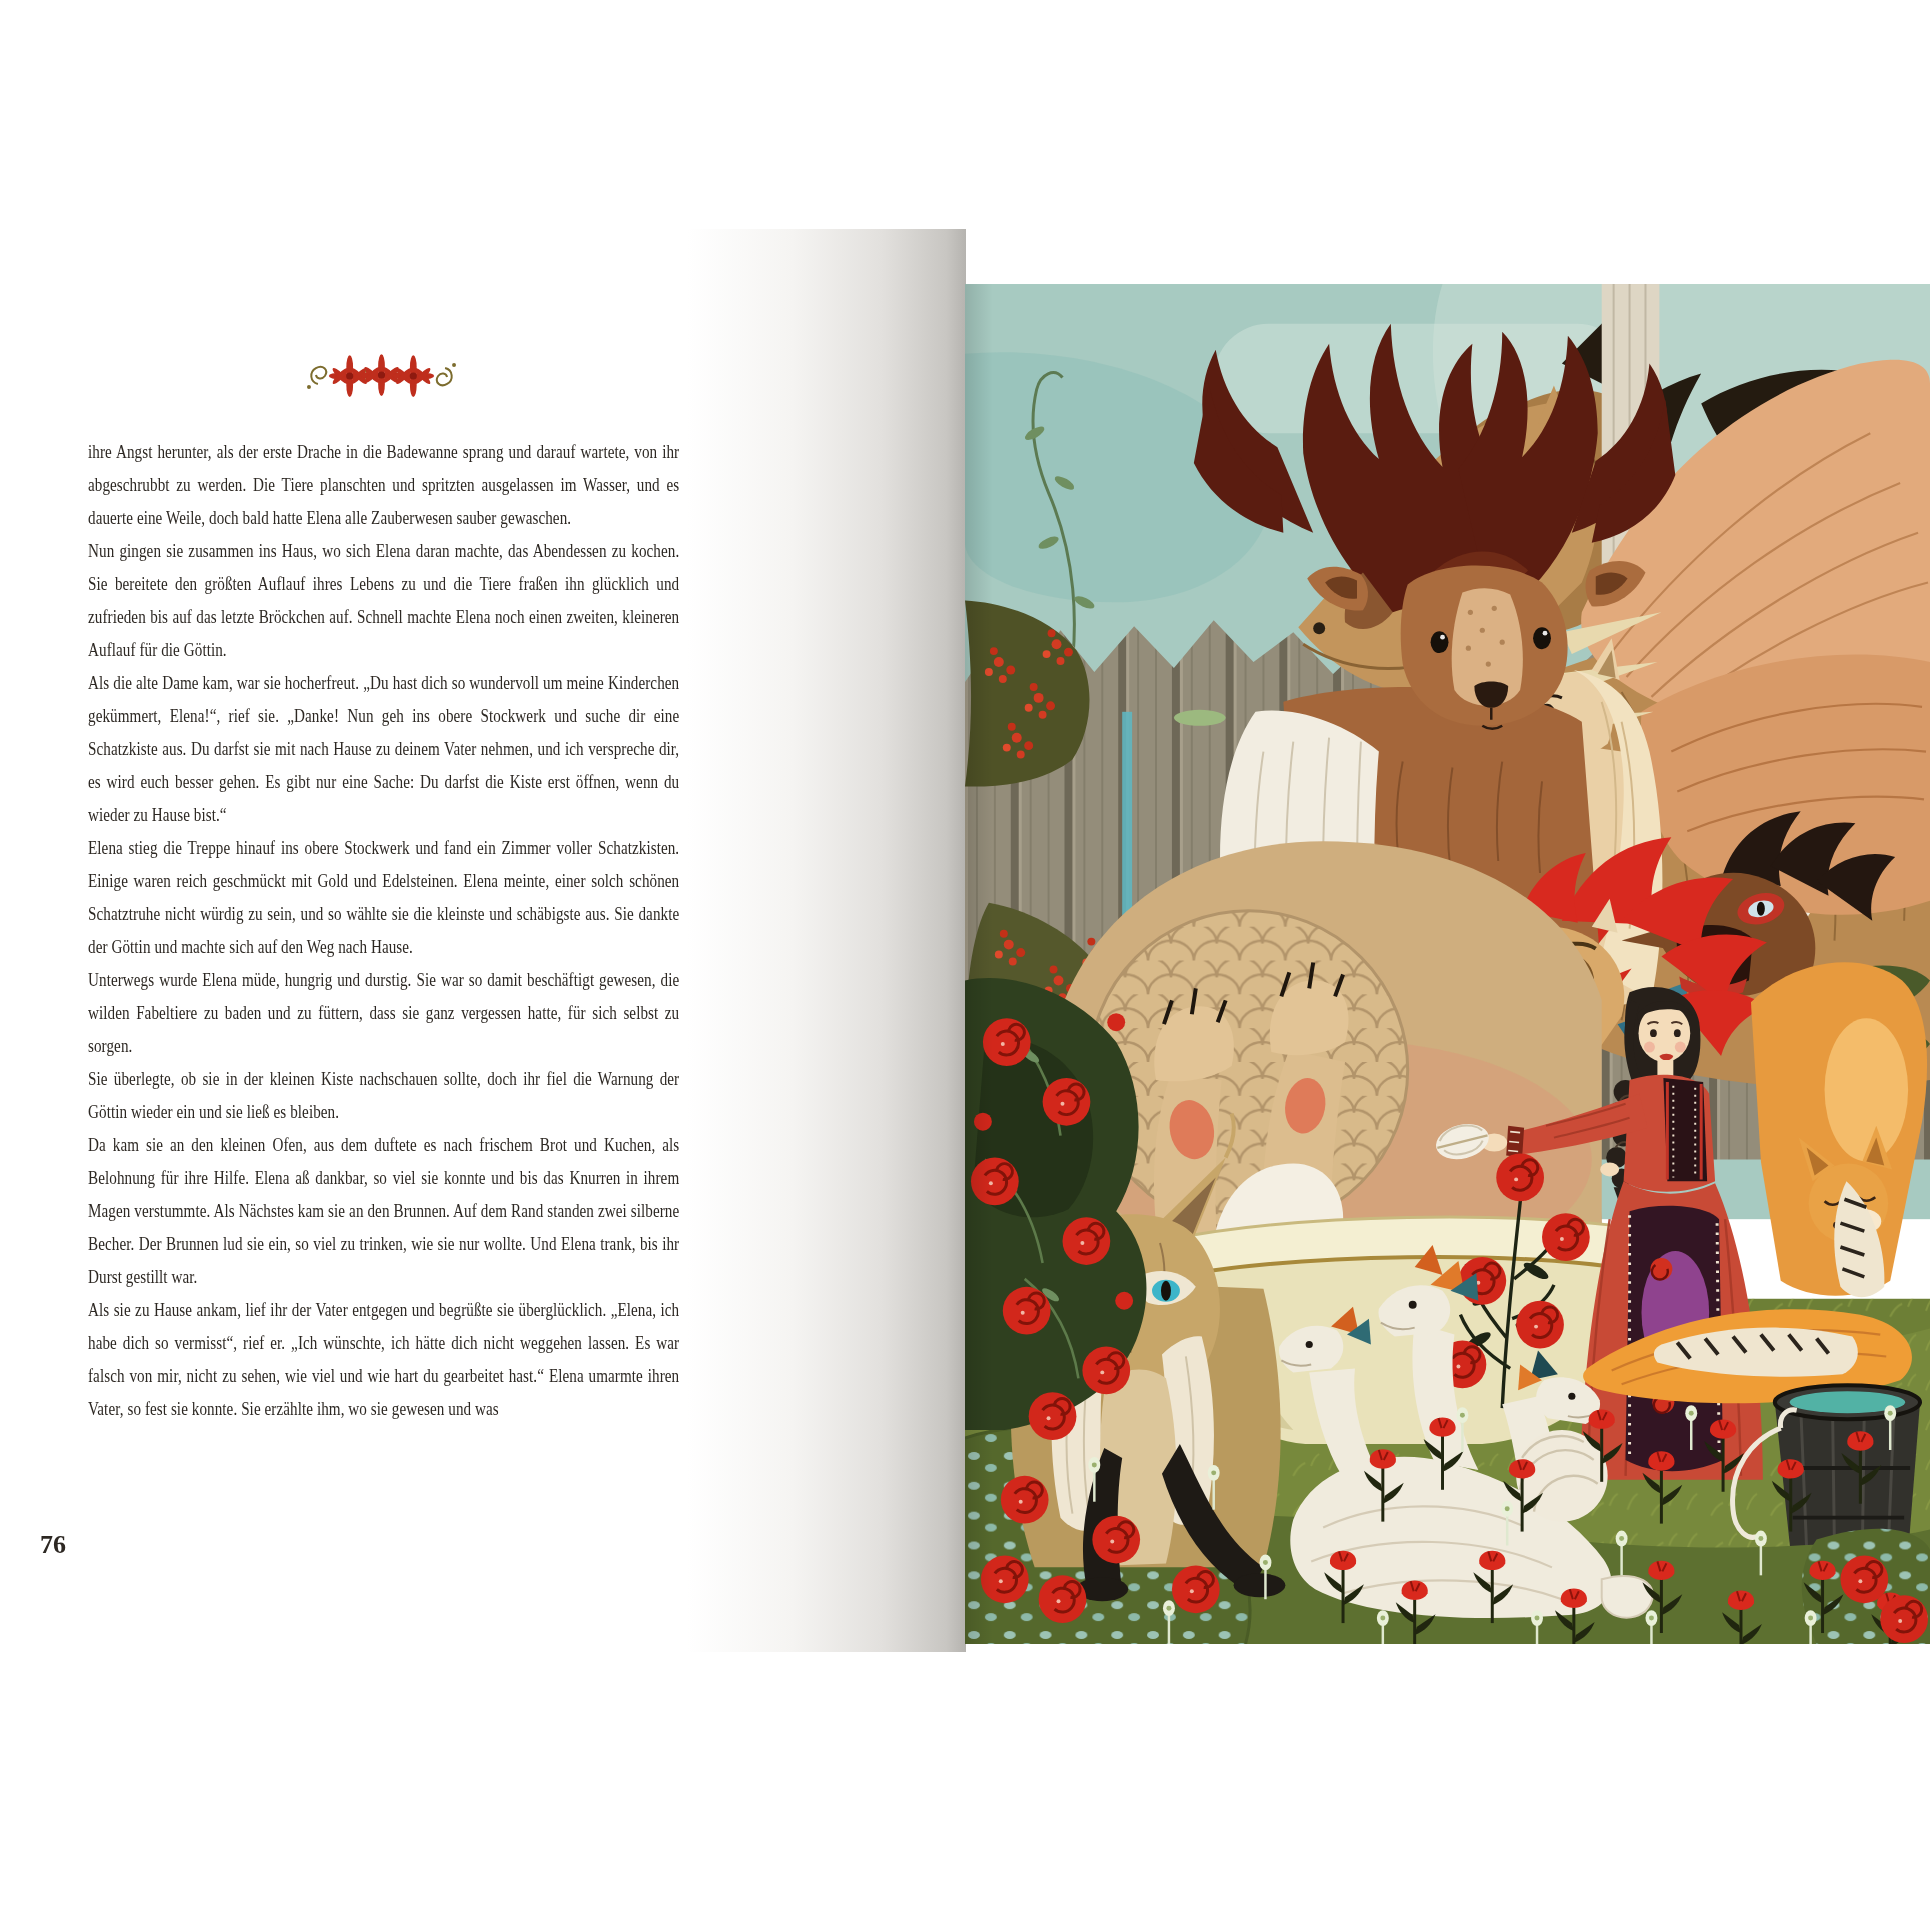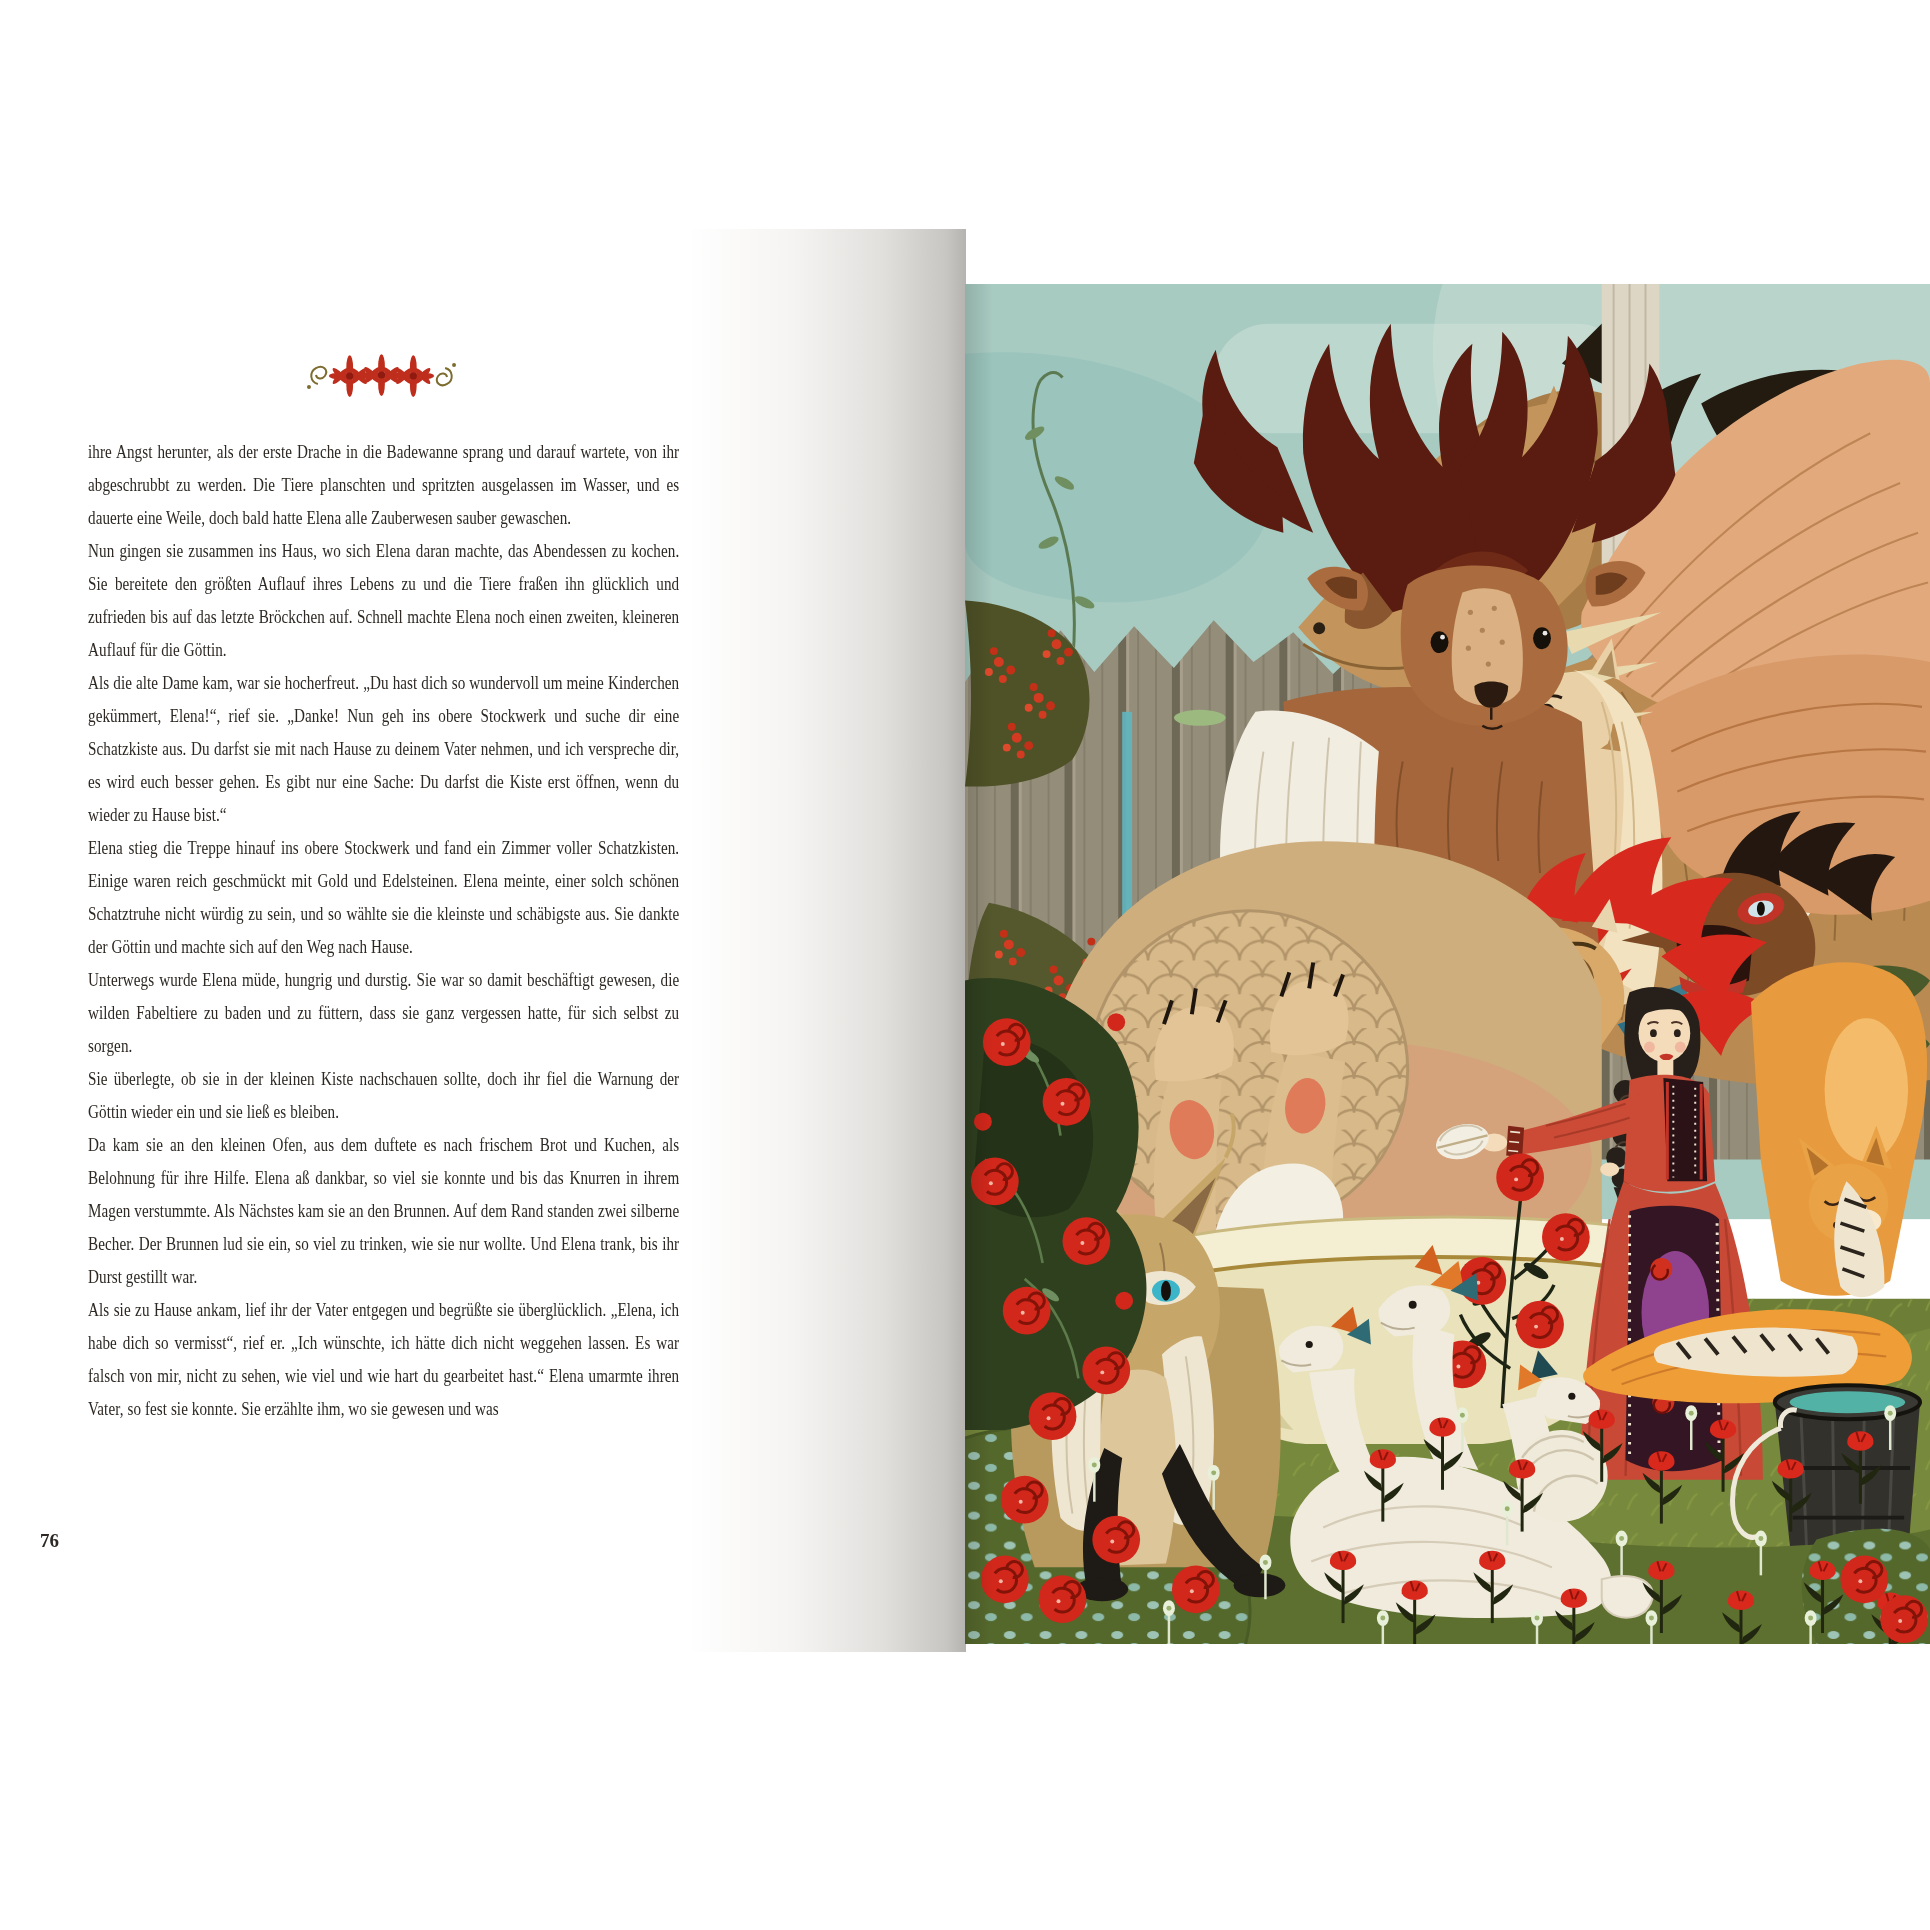--- a/index.html
+++ b/index.html
@@ -12,21 +12,21 @@
   .ornament{position:absolute;left:304px;top:354px;width:155px;height:48px;}
   .text-column{
     position:absolute;left:88px;top:435px;width:758px;
     transform:scaleX(0.78);transform-origin:0 0;
     font-size:19.4px;line-height:33px;letter-spacing:0.1px;
     color:#2d2823;text-align:justify;
   }
   .text-column p{margin:0;padding:0;}
   .page-number{
     position:absolute;left:40px;top:1530px;
-    font-size:19px;font-weight:bold;color:#2d2823;
+    font-size:26px;font-weight:bold;color:#2d2823;
   }
   .gutter{
     position:absolute;left:687px;top:229px;width:279px;height:1423px;
     background:linear-gradient(90deg,rgba(255,255,255,0) 0%,#f5f4f2 38%,#e2e0dd 70%,#c8c6c2 93%,#b5b3af 100%);
   }
   .illustration{position:absolute;left:965px;top:284px;width:965px;height:1360px;}
   svg{display:block;}
 </style>
 </head>
 <body>

